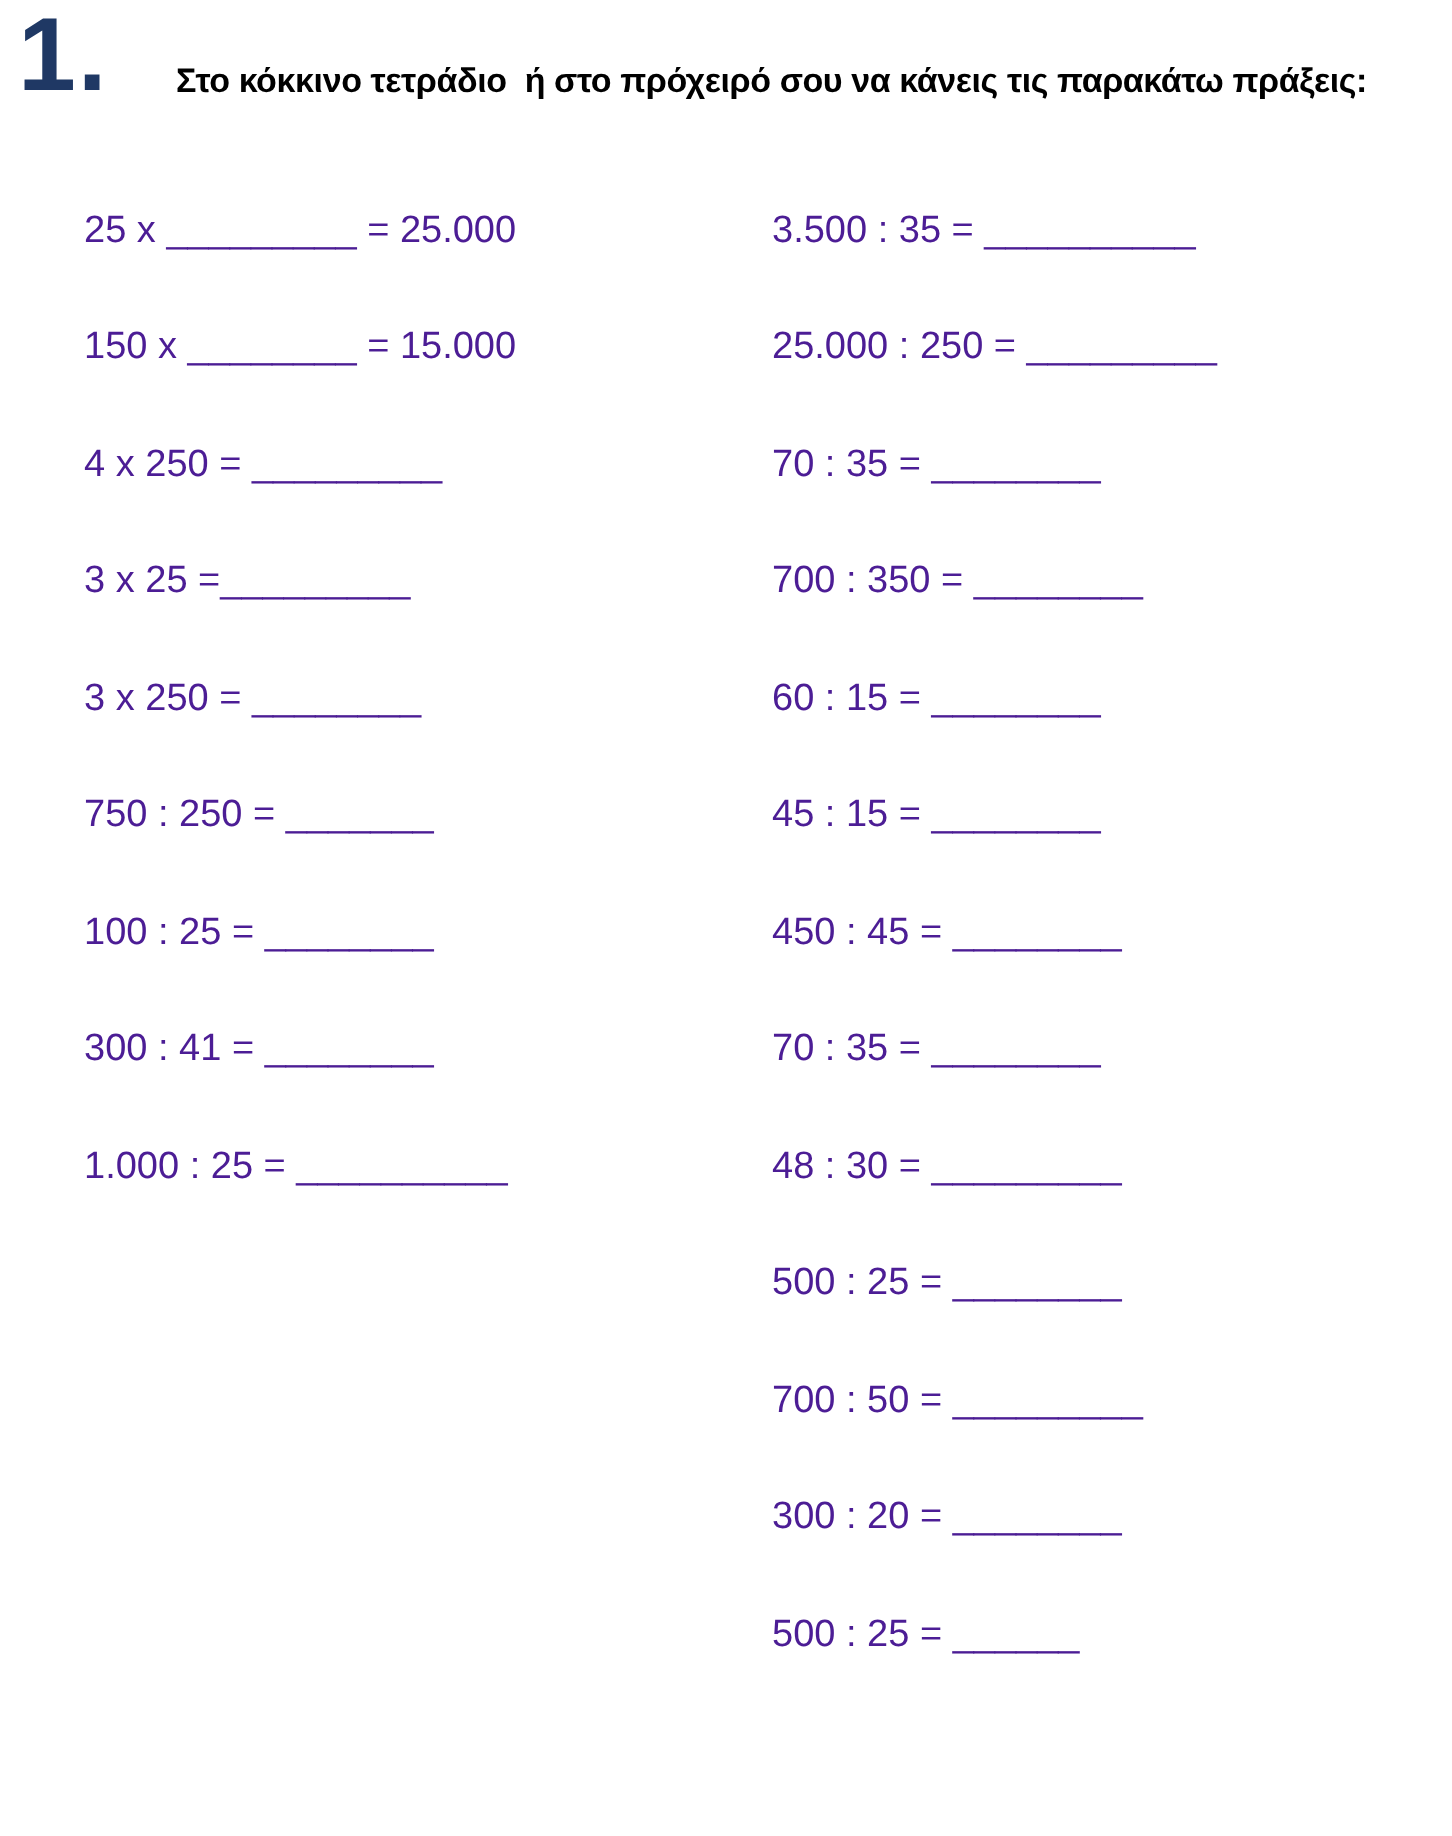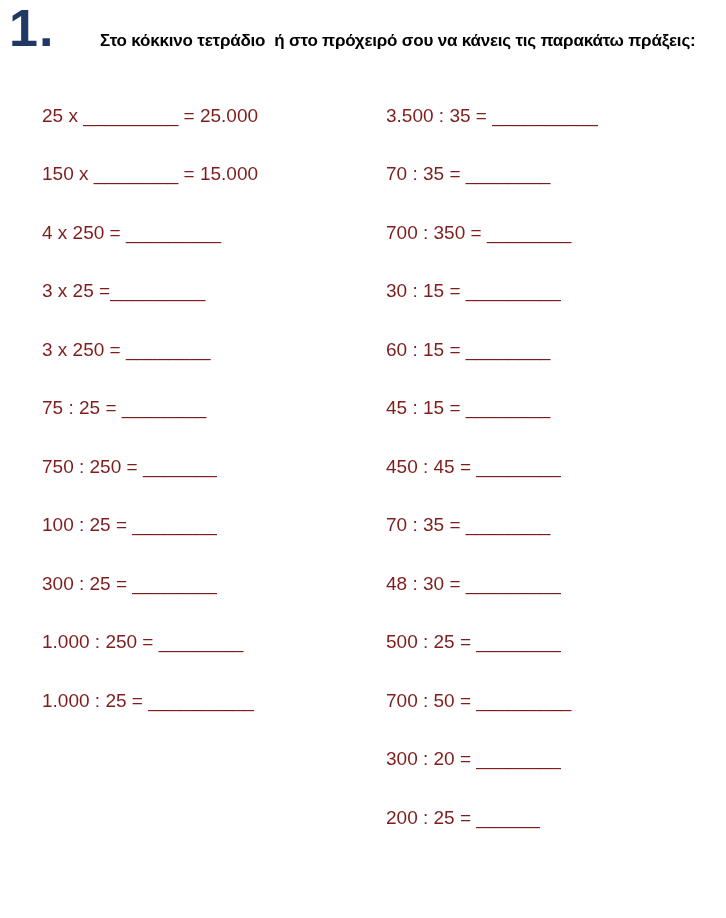--- a/index.html
+++ b/index.html
@@ -20,21 +20,21 @@
     left: 9px;
     top: 2px;
     font-size: 52px;
     font-weight: bold;
     line-height: 1;
     color: var(--accent, #1f3864);
     letter-spacing: 1px;
   }
   .instruction {
     position: absolute;
-    left: 100px;
+    left: 88px;
     top: 31px;
     font-size: 17px;
     font-weight: bold;
     white-space: pre;
     color: #000000;
     letter-spacing: -0.2px;
   }
   .worksheet {
     position: absolute;
     top: 87px;
@@ -50,21 +50,21 @@
   .col-right { flex: 1; }
   .row {
     height: 58.5px;
     display: flex;
     align-items: center;
   }
   .problem {
     font-size: 19px;
     line-height: 1.2;
     white-space: pre;
-    color: #7f1d1d;
+    color: #4c1d95;
   }
 </style>
 </head>
 <body style="background: rgb(255, 255, 255);">
 
 <div class="header">
   <div class="exercise-number">1.</div>
   <div class="instruction">Στο κόκκινο τετράδιο  ή στο πρόχειρό σου να κάνεις τις παρακάτω πράξεις:</div>
 </div>
 
@@ -86,63 +86,57 @@
 
       <div class="row">
         <span class="problem">3 x 25 =_________</span>
       </div>
 
       <div class="row">
         <span class="problem">3 x 250 = ________</span>
       </div>
 
 
-      <div class="row">
-        <span class="problem">75 : 25 = ________</span>
-      </div>
 
       <div class="row">
         <span class="problem">750 : 250 = _______</span>
       </div>
 
 
       <div class="row">
         <span class="problem">100 : 25 = ________</span>
       </div>
 
       <div class="row">
-        <span class="problem">300 : 25 = ________</span>
+        <span class="problem">300 : 41 = ________</span>
       </div>
 
-      <div class="row">
-        <span class="problem">1.000 : 250 = ________</span>
-      </div>
 
       <div class="row">
         <span class="problem">1.000 : 25 = __________</span>
       </div>
     </div>
   <div class="col col-right">
 
       <div class="row">
         <span class="problem">3.500 : 35 = __________</span>
       </div>
 
+      <div class="row">
+        <span class="problem">25.000 : 250 = _________</span>
+      </div>
 
       <div class="row">
         <span class="problem">70 : 35 = ________</span>
       </div>
 
       <div class="row">
         <span class="problem">700 : 350 = ________</span>
       </div>
 
-      <div class="row">
-        <span class="problem">30 : 15 = _________</span>
-      </div>
 
       <div class="row">
         <span class="problem">60 : 15 = ________</span>
       </div>
 
       <div class="row">
         <span class="problem">45 : 15 = ________</span>
       </div>
 
       <div class="row">
@@ -163,16 +157,16 @@
 
       <div class="row">
         <span class="problem">700 : 50 = _________</span>
       </div>
 
       <div class="row">
         <span class="problem">300 : 20 = ________</span>
       </div>
 
       <div class="row">
-        <span class="problem">200 : 25 = ______</span>
+        <span class="problem">500 : 25 = ______</span>
       </div>
     </div>
 </div>
 
 </body></html>

